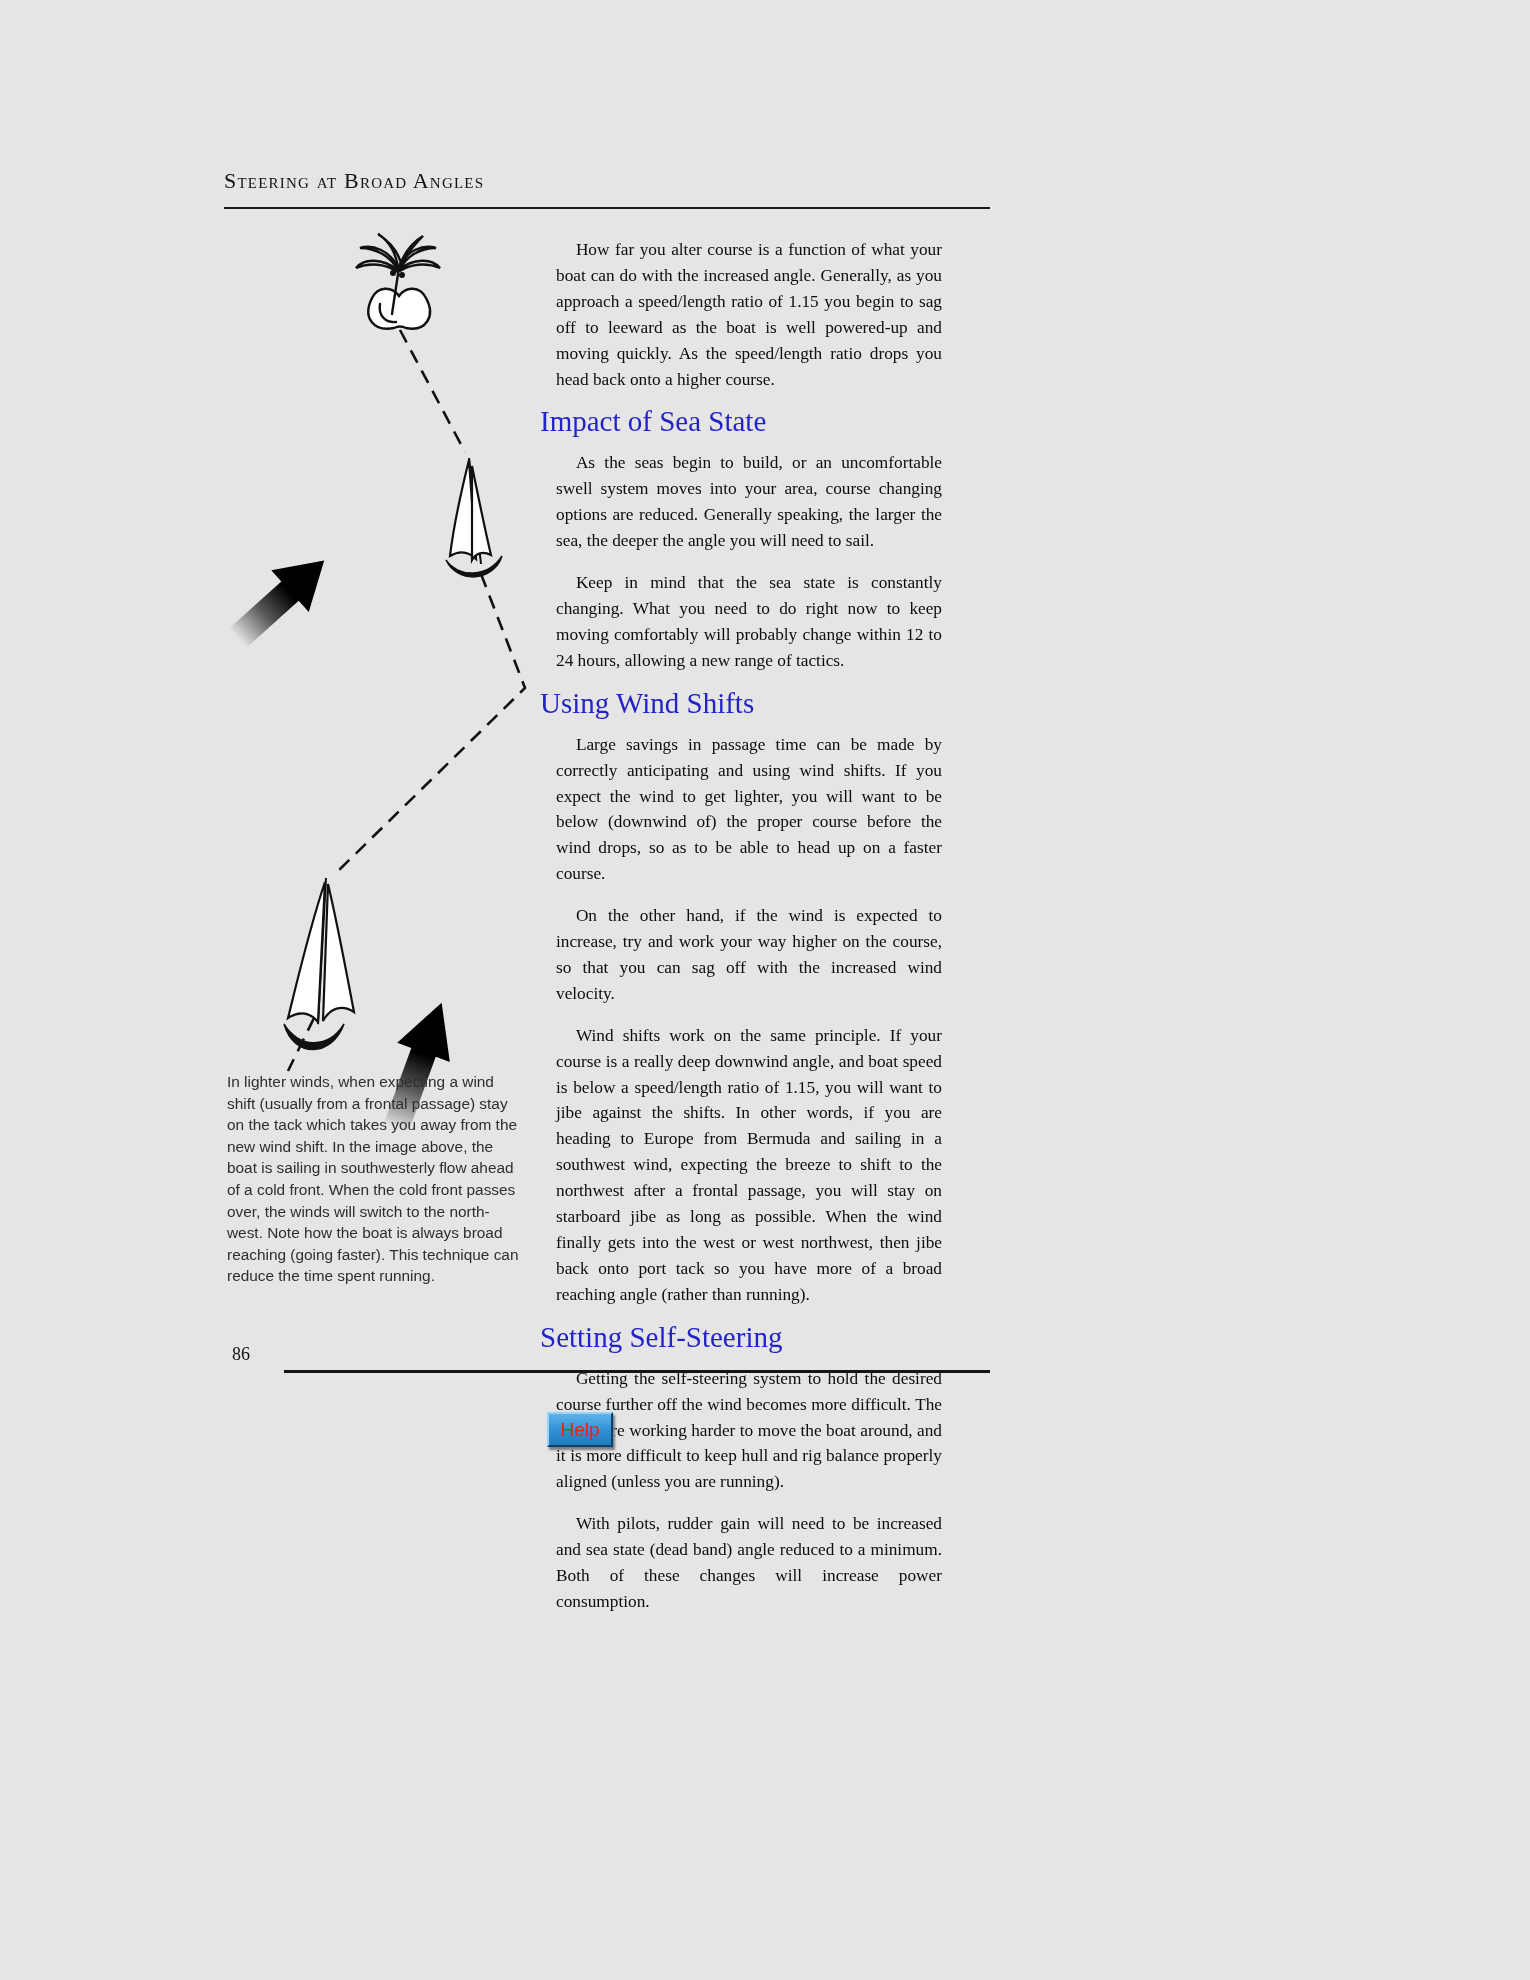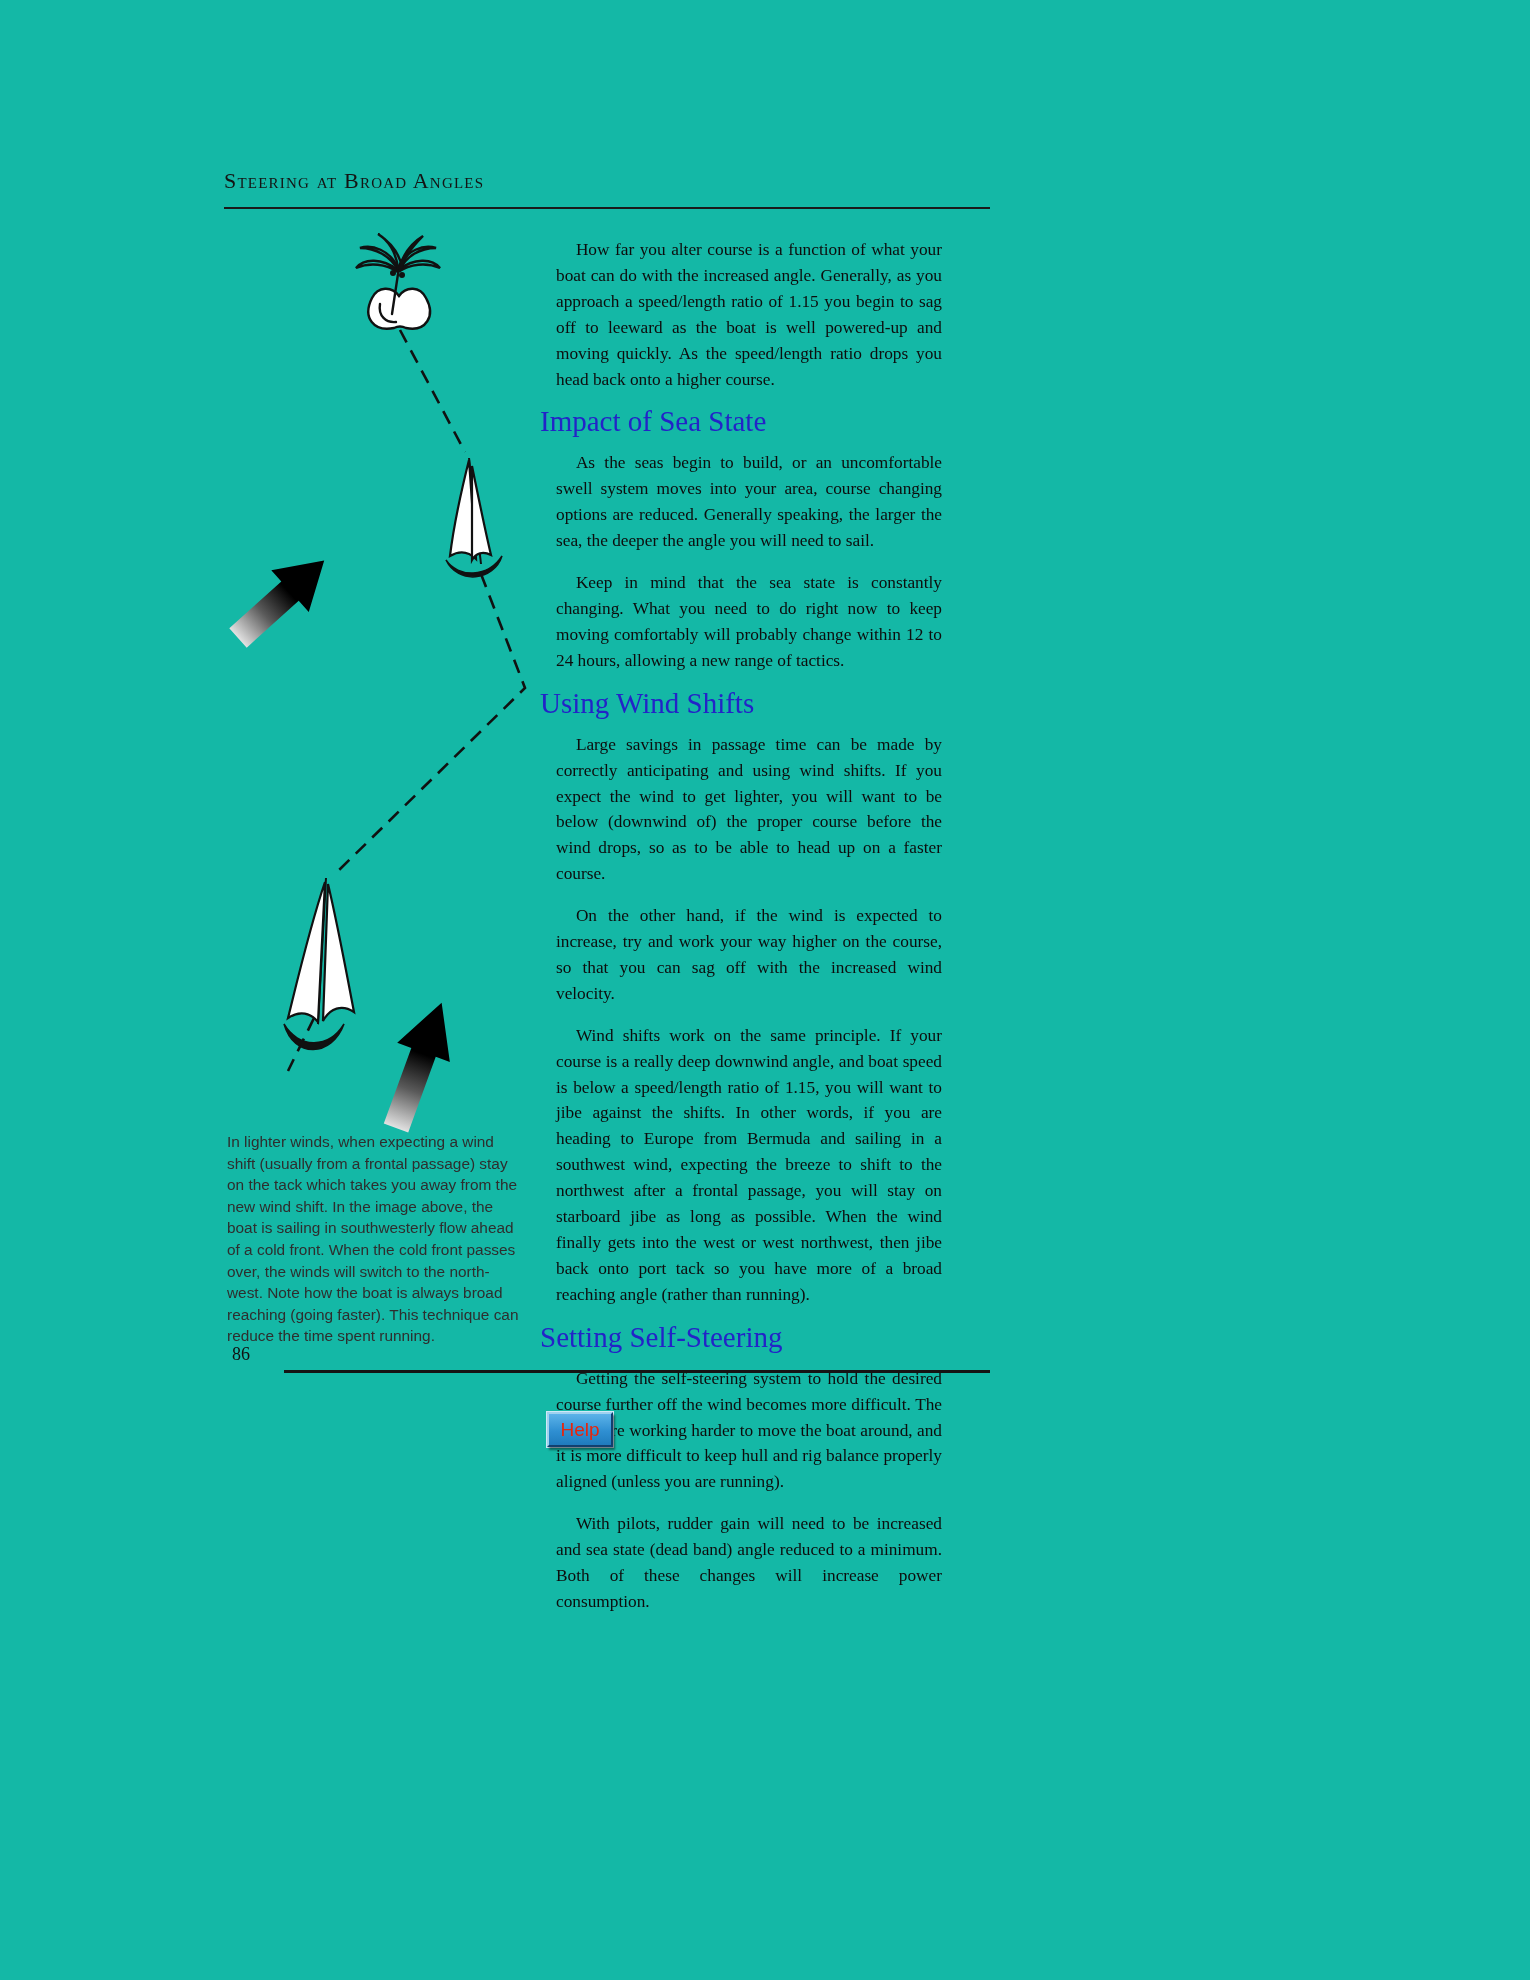--- a/index.html
+++ b/index.html
@@ -1,19 +1,19 @@
 <!DOCTYPE html>
 <html><head>
 <meta charset="utf-8">
 <style>
   html,body{margin:0;padding:0;background:#ffffff;}
   .page{
     position:relative;
     width:1530px;height:1980px;
-    background:#14b8a6;
+    background:#e5e5e5;
     font-family:"Liberation Serif", serif;
     color:#111;
     overflow:hidden;
   }
   .running-head{
     position:absolute;left:224px;top:168px;
     font-variant:small-caps;
     font-size:22px;letter-spacing:1.2px;color:#141414;
   }
   .head-rule{
@@ -29,21 +29,21 @@
   .body-col p{margin:16px;text-indent:1.15em;}
   .body-col h2{
     margin:9px 0 3px 0;
     font-weight:normal;
     font-size:29px;line-height:26px;
     color:#2323c8;
     font-family:"Liberation Serif", serif;
     text-align:left;
   }
   .caption{
-    position:absolute;left:227px;top:1131px;width:292px;
+    position:absolute;left:227px;top:1071px;width:292px;
     font-family:"Liberation Sans", sans-serif;
     font-size:15.4px;line-height:21.6px;color:#2e2e2e;
   }
   .page-number{
     position:absolute;left:232px;top:1344px;
     font-size:18px;color:#111;
   }
   .foot-rule{
     position:absolute;left:284px;top:1370px;width:706px;height:3px;background:#151515;
   }

